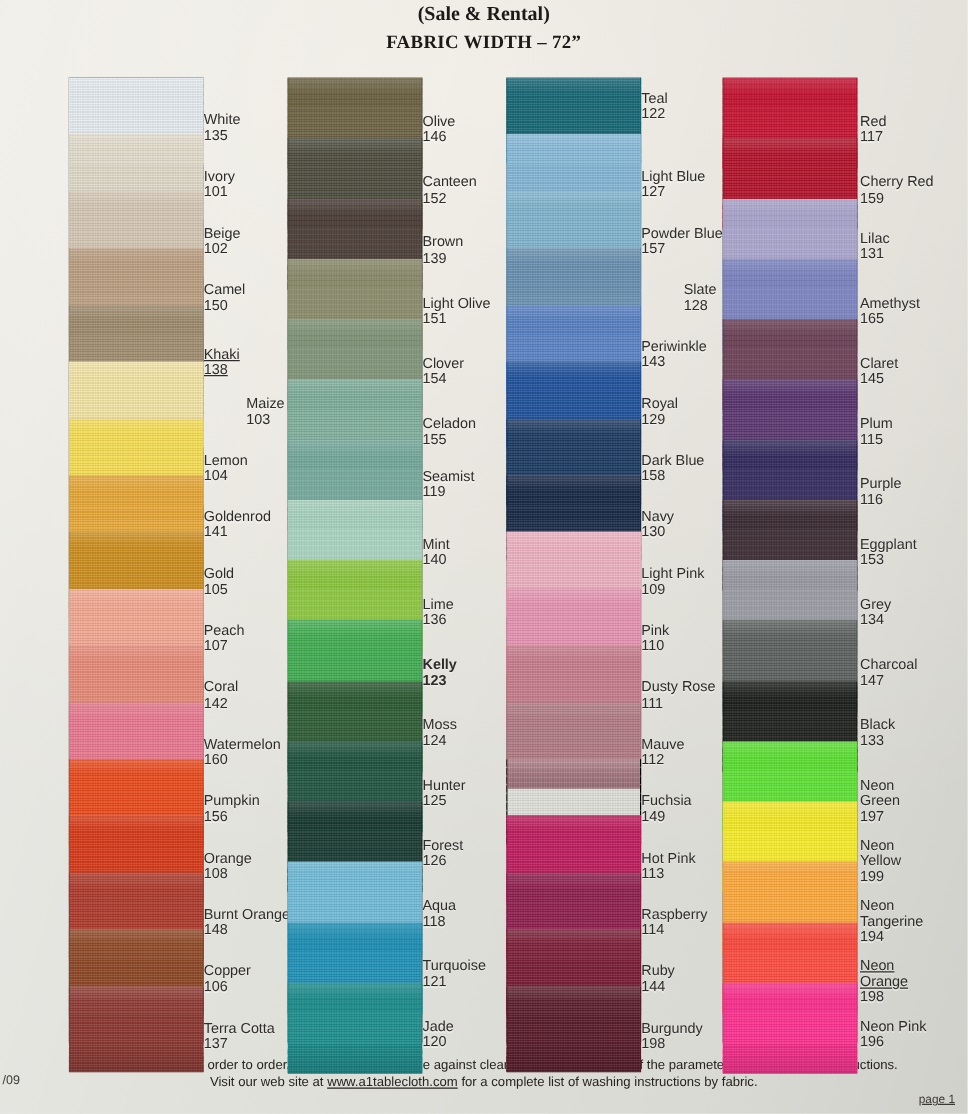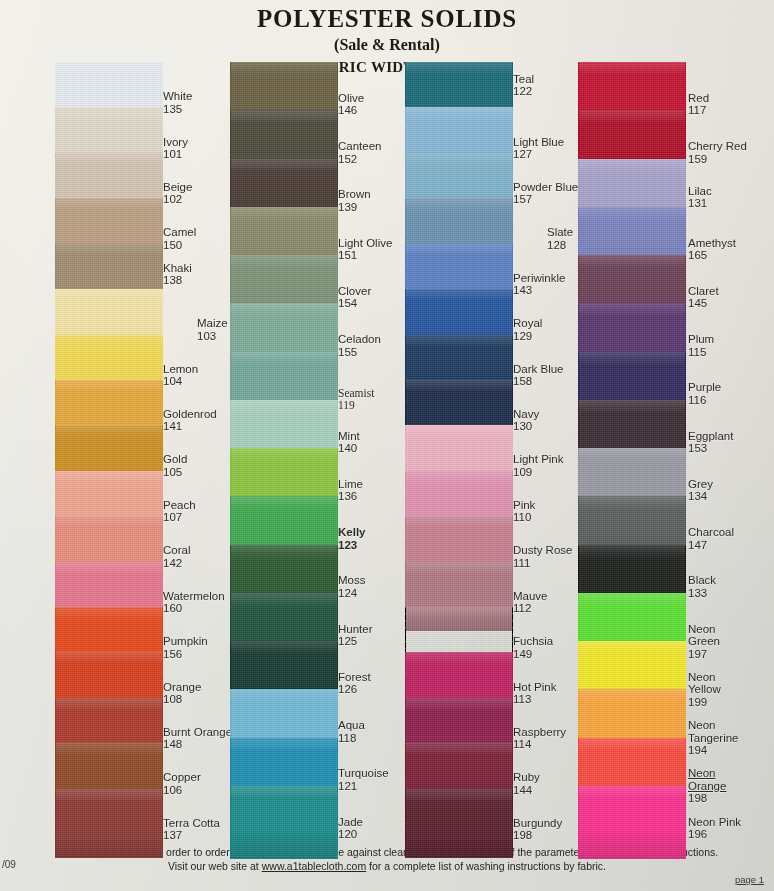--- a/index.html
+++ b/index.html
@@ -82,21 +82,20 @@
   #footer a,#footer .url{text-decoration:underline;color:#26241f;}
   #datecode{position:absolute;left:2px;top:859px;font-size:10px;color:#3a3833;}
   #pageno{position:absolute;right:10px;top:874px;font-size:9.5px;color:#3a3833;text-decoration:underline;}
 </style>
 </head>
 <body>
 
 <div id="paper"></div>
 
 <div id="header">
-  <div id="title">POLYESTER SOLIDS</div>
   <div id="subtitle">(Sale &amp; Rental)</div>
   <div id="width-line">FABRIC WIDTH – 72”</div>
 </div>
 
 <div id="columns-root">
     <div class="column" style="left: 55px;">
       <div class="frame"></div>
       <div class="stack">
         <div class="swatch" title="White 135" style="position: absolute; top: 0px; height: 69px; background: rgb(232, 237, 242); z-index: 1; box-shadow: rgba(0, 0, 0, 0.22) 0px 2px 3px;">
           <div class="tex"></div>
@@ -331,21 +330,21 @@
         <span class="cd">101</span>
       </div>
       <div class="label" style="top: 119px;">
         <span class="nm">Beige</span>
         <span class="cd">102</span>
       </div>
       <div class="label" style="top: 164.4px;">
         <span class="nm">Camel</span>
         <span class="cd">150</span>
       </div>
-      <div class="label" style="top: 200px;">
+      <div class="label" style="top: 216px; text-decoration: underline;">
         <span class="nm">Khaki</span>
         <span class="cd">138</span>
       </div>
       <div class="label" style="top: 255.2px; padding-left: 34px;">
         <span class="nm">Maize</span>
         <span class="cd">103</span>
       </div>
       <div class="label" style="top: 300.6px;">
         <span class="nm">Lemon</span>
         <span class="cd">104</span>
@@ -622,21 +621,21 @@
         <span class="cd">151</span>
       </div>
       <div class="label" style="top: 222.9px;">
         <span class="nm">Clover</span>
         <span class="cd">154</span>
       </div>
       <div class="label" style="top: 271.2px;">
         <span class="nm">Celadon</span>
         <span class="cd">155</span>
       </div>
-      <div class="label" style="top: 325px; font-family: Liberation Serif, serif;">
+      <div class="label" style="top: 314px;">
         <span class="nm">Seamist</span>
         <span class="cd">119</span>
       </div>
       <div class="label" style="top: 367.7px;">
         <span class="nm">Mint</span>
         <span class="cd">140</span>
       </div>
       <div class="label" style="top: 415.9px;">
         <span class="nm">Lime</span>
         <span class="cd">136</span>

